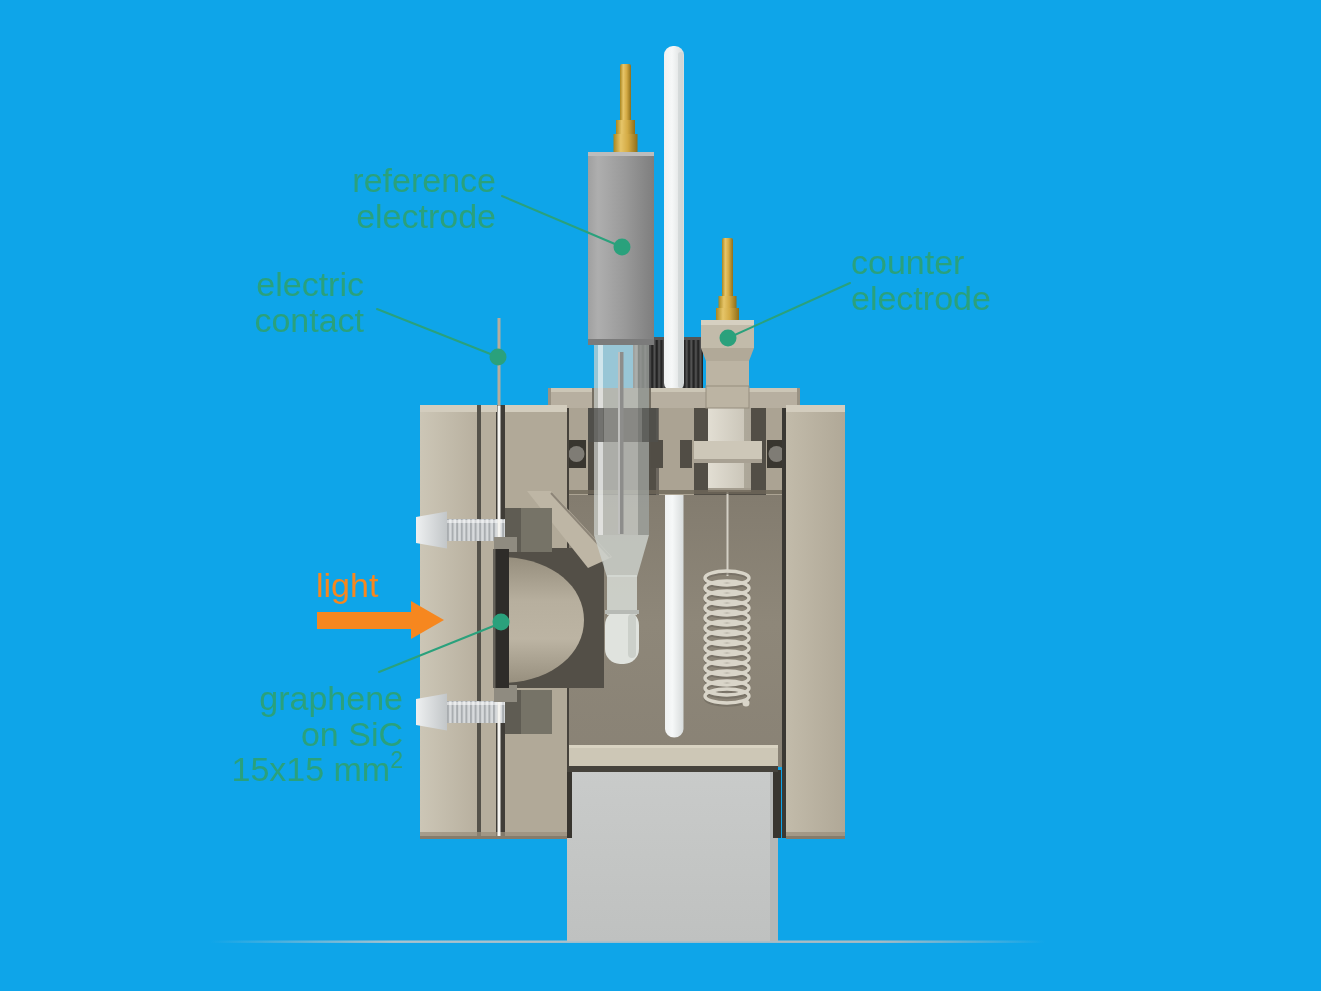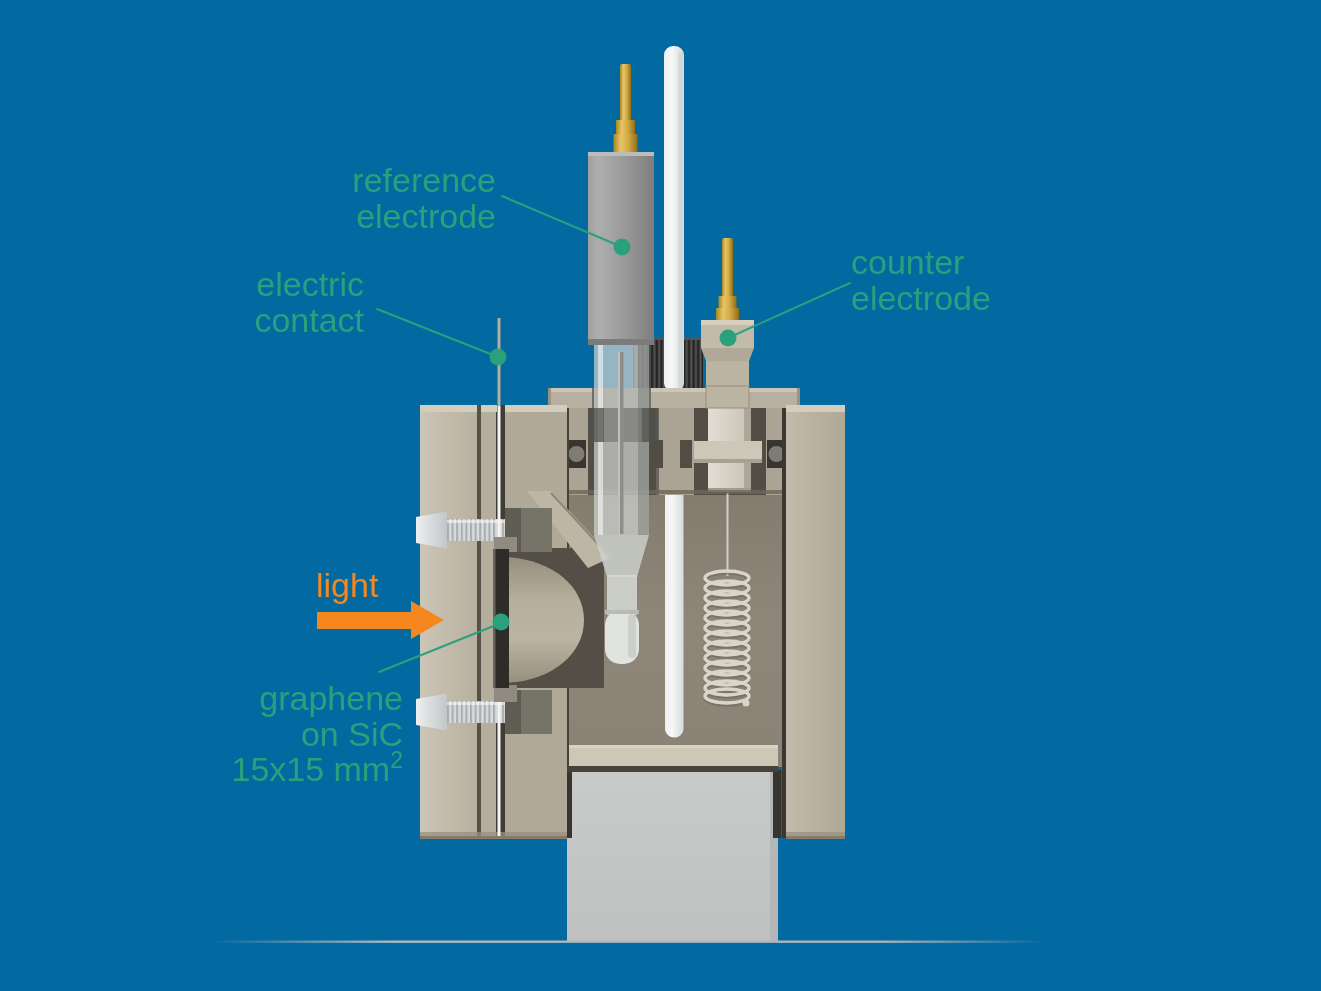--- a/index.html
+++ b/index.html
@@ -1,16 +1,16 @@
 <!DOCTYPE html>
 <html><head>
 <meta charset="utf-8">
 <style>
   html,body{margin:0;padding:0;background:#ffffff;}
-  .stage{position:relative;width:1321px;height:991px;background:#0369a1;overflow:hidden;}
+  .stage{position:relative;width:1321px;height:991px;background:#0ea5e9;overflow:hidden;}
   svg{display:block;}
   .lbl{font-family:"Liberation Sans","DejaVu Sans",sans-serif;font-size:34px;}
   .lbl-sup{font-family:"Liberation Sans","DejaVu Sans",sans-serif;font-size:23px;}
   .leader{fill:none;stroke-width:2;stroke-linecap:round;}
 </style>
 </head>
 <body>
 
 <div class="stage">
 <svg width="1321" height="991" viewBox="0 0 1321 991" xmlns="http://www.w3.org/2000/svg">

